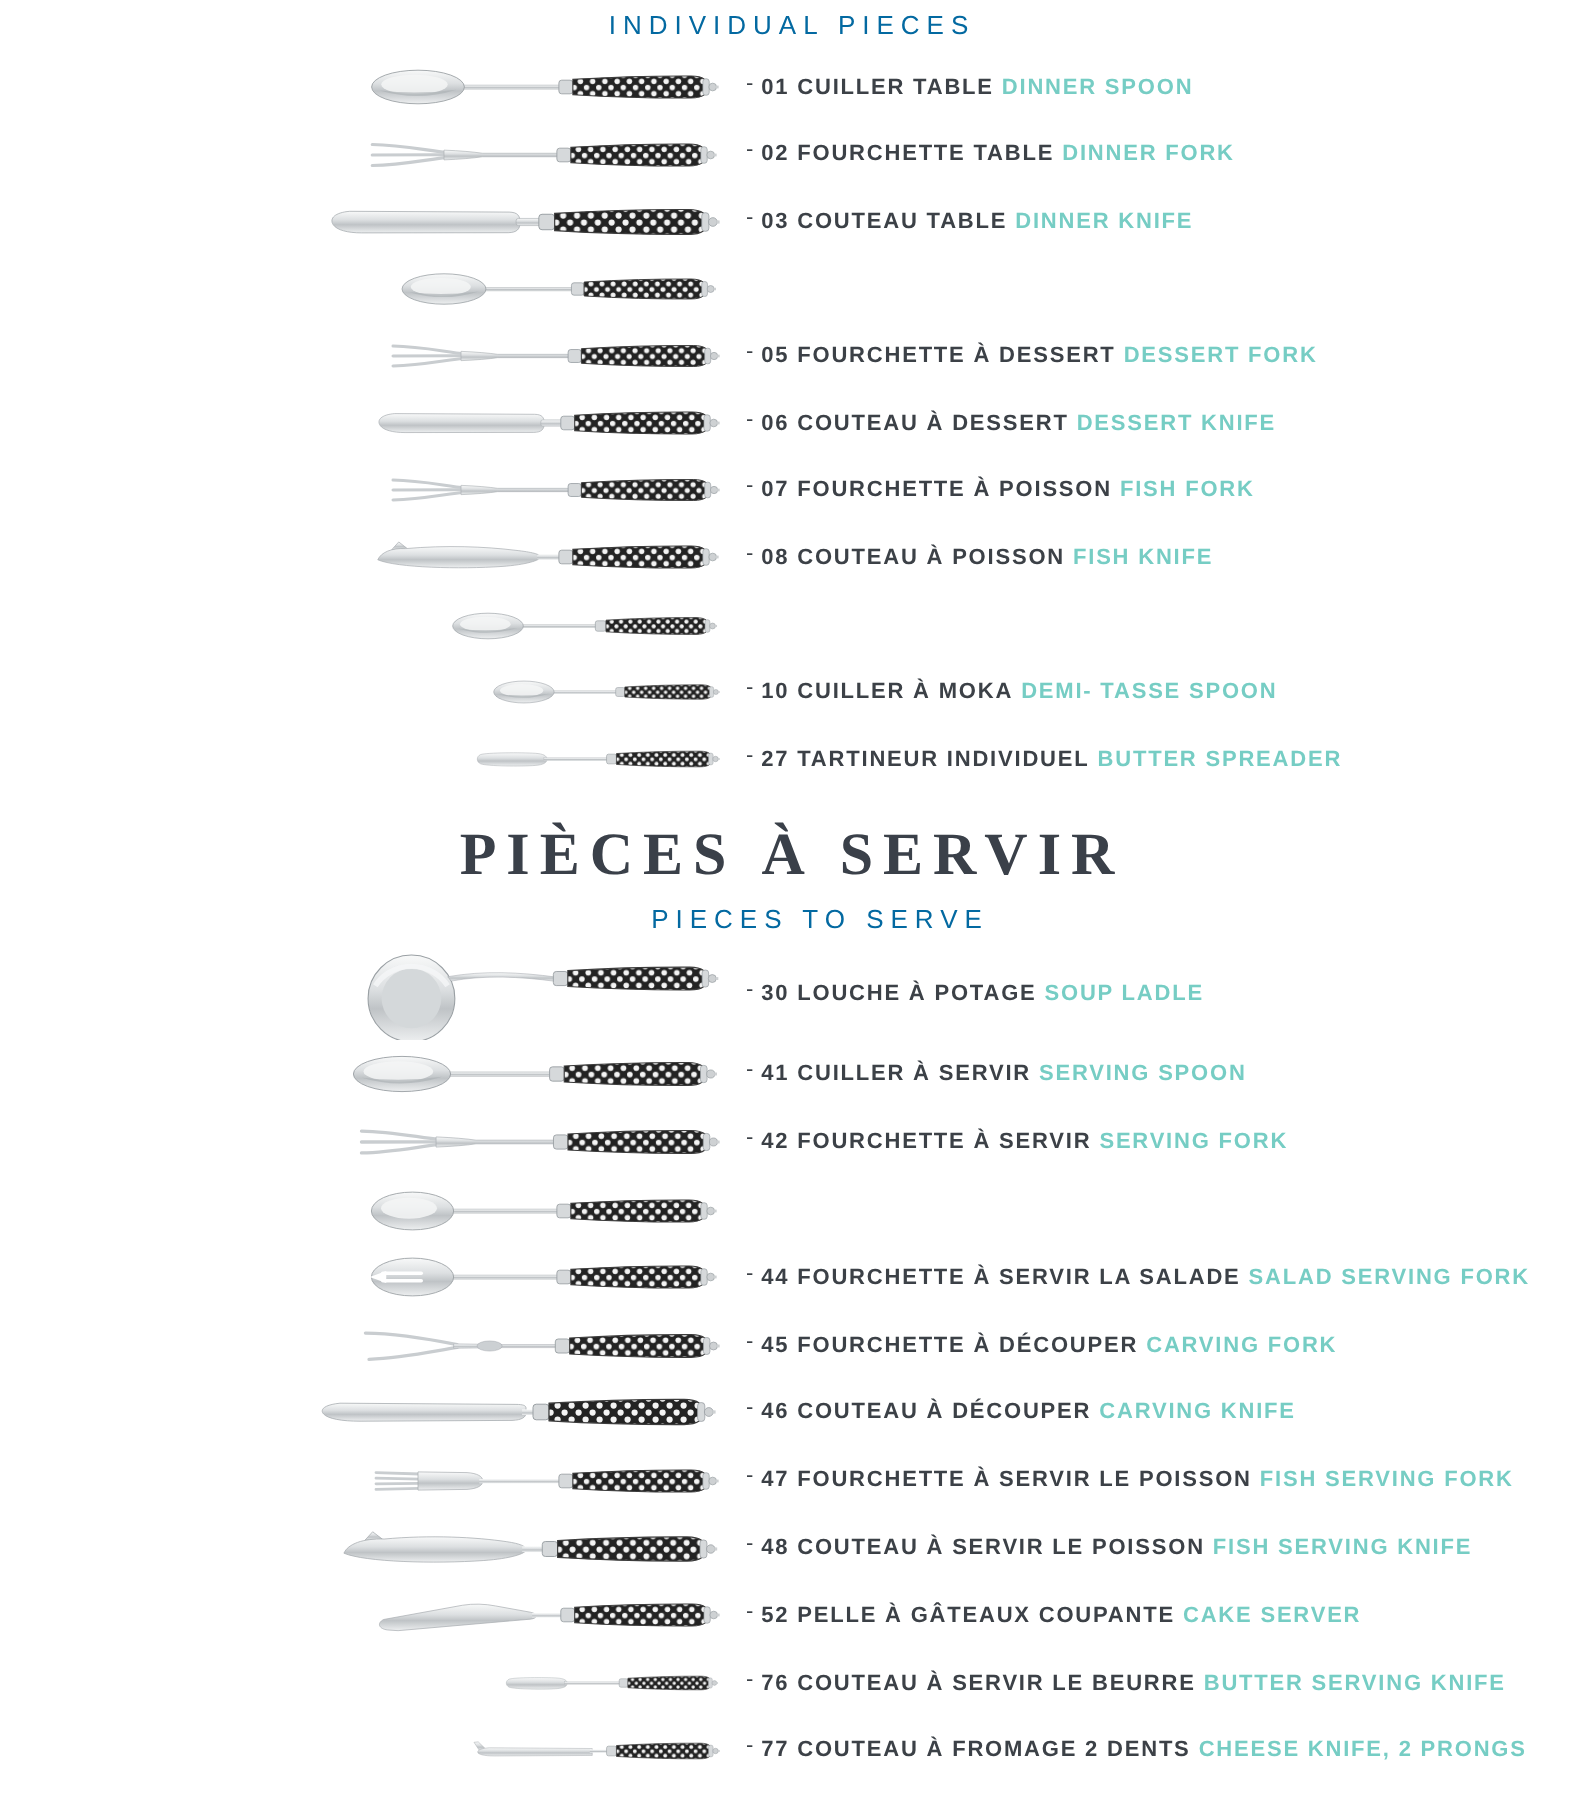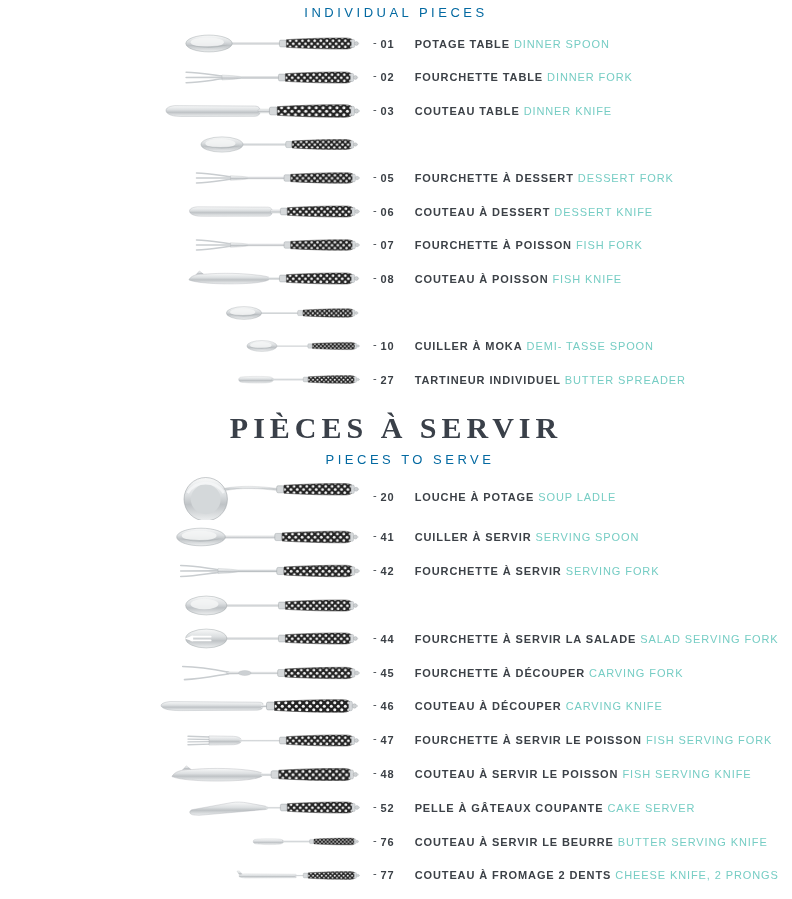--- a/index.html
+++ b/index.html
@@ -29,23 +29,23 @@
   .s1 .row{height:33.6px;}
   .s2 .row{height:33.8px;}
   .s2 .row.tall{height:48px;}
   .art{width:360px;flex:none;display:flex;justify-content:flex-end;align-items:center;}
   .art svg{display:block;}
   .label{
     margin-left:13px;font-size:11px;letter-spacing:0.9px;
     color:#3c4147;white-space:nowrap;
   }
   .dash{display:inline-block;transform:translateY(-2px);margin-right:3px;color:#3c4147;}
-  .code{font-weight:bold;color:#3b4046;margin-right:20px;}
+  .code{font-weight:bold;color:#3b4046;margin-right:4px;}
   .fr{font-weight:bold;color:#3c4147;margin-right:4px;}
-  .en{color:#76cdc4;font-weight:normal;}
+  .en{color:#76cdc4;font-weight:bold;}
 </style>
 </head>
 <body>
 
 <svg class="hiddefs" aria-hidden="true">
   <defs>
     <linearGradient id="gsil" x1="0" y1="0" x2="0" y2="1">
       <stop offset="0" stop-color="#f8f9f9"></stop>
         <stop offset="0.4" stop-color="#dcdfe1"></stop>
       <stop offset="0.62" stop-color="#bfc3c6"></stop>
@@ -171,21 +171,21 @@
 
 <div class="s1">
   <div class="h-en s1-head">INDIVIDUAL PIECES</div>
 
   <div class="row">
     <div class="art">
         <svg width="176" height="21" viewBox="0 0 200 24">
           <use href="#sym-spoon"></use>
         </svg>
       </div>
-    <div class="label"><span class="dash">-</span><span class="code">01</span><span class="fr">POTAGE TABLE</span><span class="en">DINNER SPOON</span></div>
+    <div class="label"><span class="dash">-</span><span class="code">01</span><span class="fr">CUILLER TABLE</span><span class="en">DINNER SPOON</span></div>
   </div>
 
   <div class="row">
     <div class="art">
         <svg width="178" height="21" viewBox="0 0 200 24">
           <use href="#sym-fork"></use>
         </svg>
       </div>
     <div class="label"><span class="dash">-</span><span class="code">02</span><span class="fr">FOURCHETTE TABLE</span><span class="en">DINNER FORK</span></div>
   </div>
@@ -275,21 +275,21 @@
     <div class="h-fr">PIÈCES À SERVIR</div>
     <div class="h-en">PIECES TO SERVE</div>
   </div>
 
   <div class="row tall">
     <div class="art">
         <svg width="182" height="47" viewBox="0 0 200 52">
           <use href="#sym-ladle"></use>
         </svg>
       </div>
-    <div class="label"><span class="dash">-</span><span class="code">20</span><span class="fr">LOUCHE À POTAGE</span><span class="en">SOUP LADLE</span></div>
+    <div class="label"><span class="dash">-</span><span class="code">30</span><span class="fr">LOUCHE À POTAGE</span><span class="en">SOUP LADLE</span></div>
   </div>
 
   <div class="row">
     <div class="art">
         <svg width="186" height="22" viewBox="0 0 200 24">
           <use href="#sym-spoon"></use>
         </svg>
       </div>
     <div class="label"><span class="dash">-</span><span class="code">41</span><span class="fr">CUILLER À SERVIR</span><span class="en">SERVING SPOON</span></div>
   </div>

